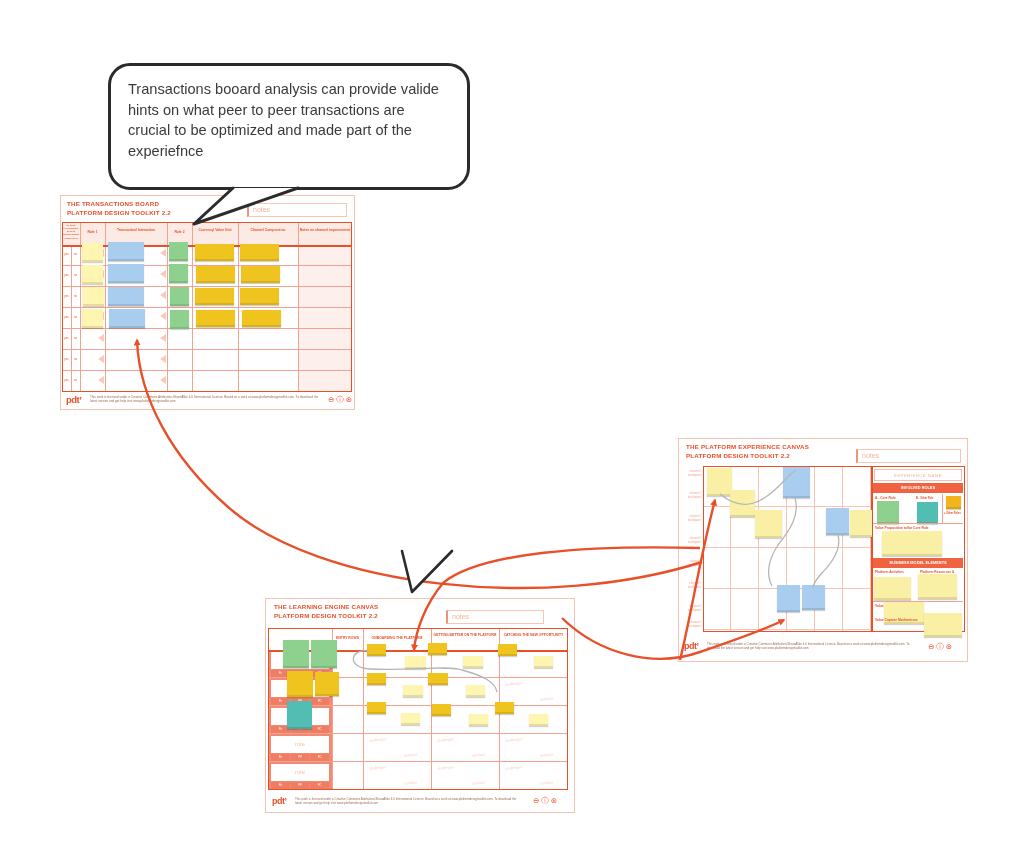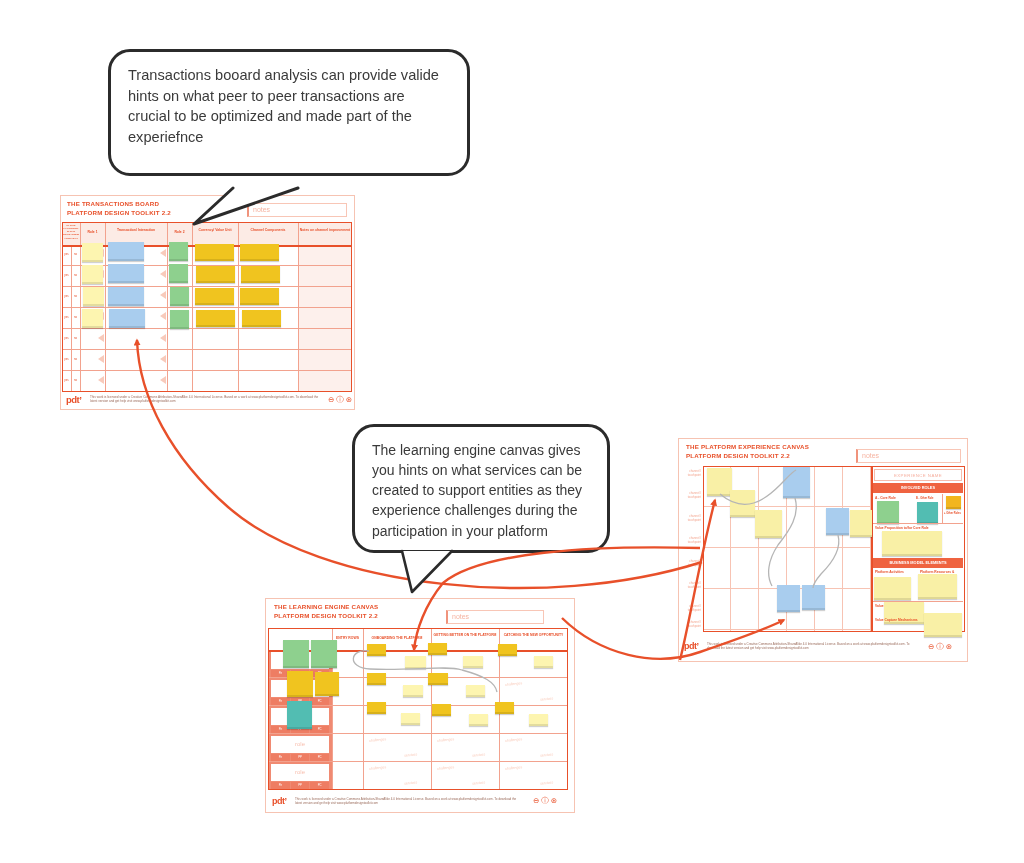--- a/index.html
+++ b/index.html
@@ -299,25 +299,22 @@
   <div class="st bl" style="left:802px;top:585px;width:23px;height:25px;"></div>
 
   <div class="logo" style="left:684px;top:641px;font-size:9px;">pdt’</div>
   <div class="lic" style="left:707px;top:642px;width:215px;font-size:3px;">This work is licensed under a Creative Commons Attribution-ShareAlike 4.0 International License. Based on a work at www.platformdesigntoolkit.com. To download the latest version and get help visit www.platformdesigntoolkit.com</div>
   <div class="cc" style="left:928px;top:643px;">
     <span>⊖</span>
     <span>ⓘ</span>
     <span>⊛</span>
   </div>
 
-  <div class="bubble" id="b1" style="left:108px;top:49px;width:362px;height:127px;">
+  <div class="bubble" id="b1" style="left:108px;top:63px;width:362px;height:127px;">
     <p>Transactions booard analysis can provide valide hints on what peer to peer transactions are crucial to be optimized and made part of the experiefnce</p>
-  </div>
-  <div class="bubble" id="b2" style="left:352px;top:424px;width:258px;height:129px;">
-    <p>The learning engine canvas gives you hints on what services can be created to support entities as they experience challenges during the participation in your platform</p>
   </div>
 
   <svg class="overlay" width="1024" height="863" viewBox="0 0 1024 863">
     <defs>
       <marker id="ah" markerWidth="9" markerHeight="9" refX="5.5" refY="3.5" orient="auto" markerUnits="userSpaceOnUse">
         <path d="M0,0 L7,3.5 L0,7 z" fill="#e8502a"></path>
       </marker>
     </defs>
 
     <path d="M 369,651 C 350,648 346,668 370,669 C 410,671 446,665 462,670 C 484,676 495,682 497,692" fill="none" stroke="#b5b5b5" stroke-width="1.3"></path>

